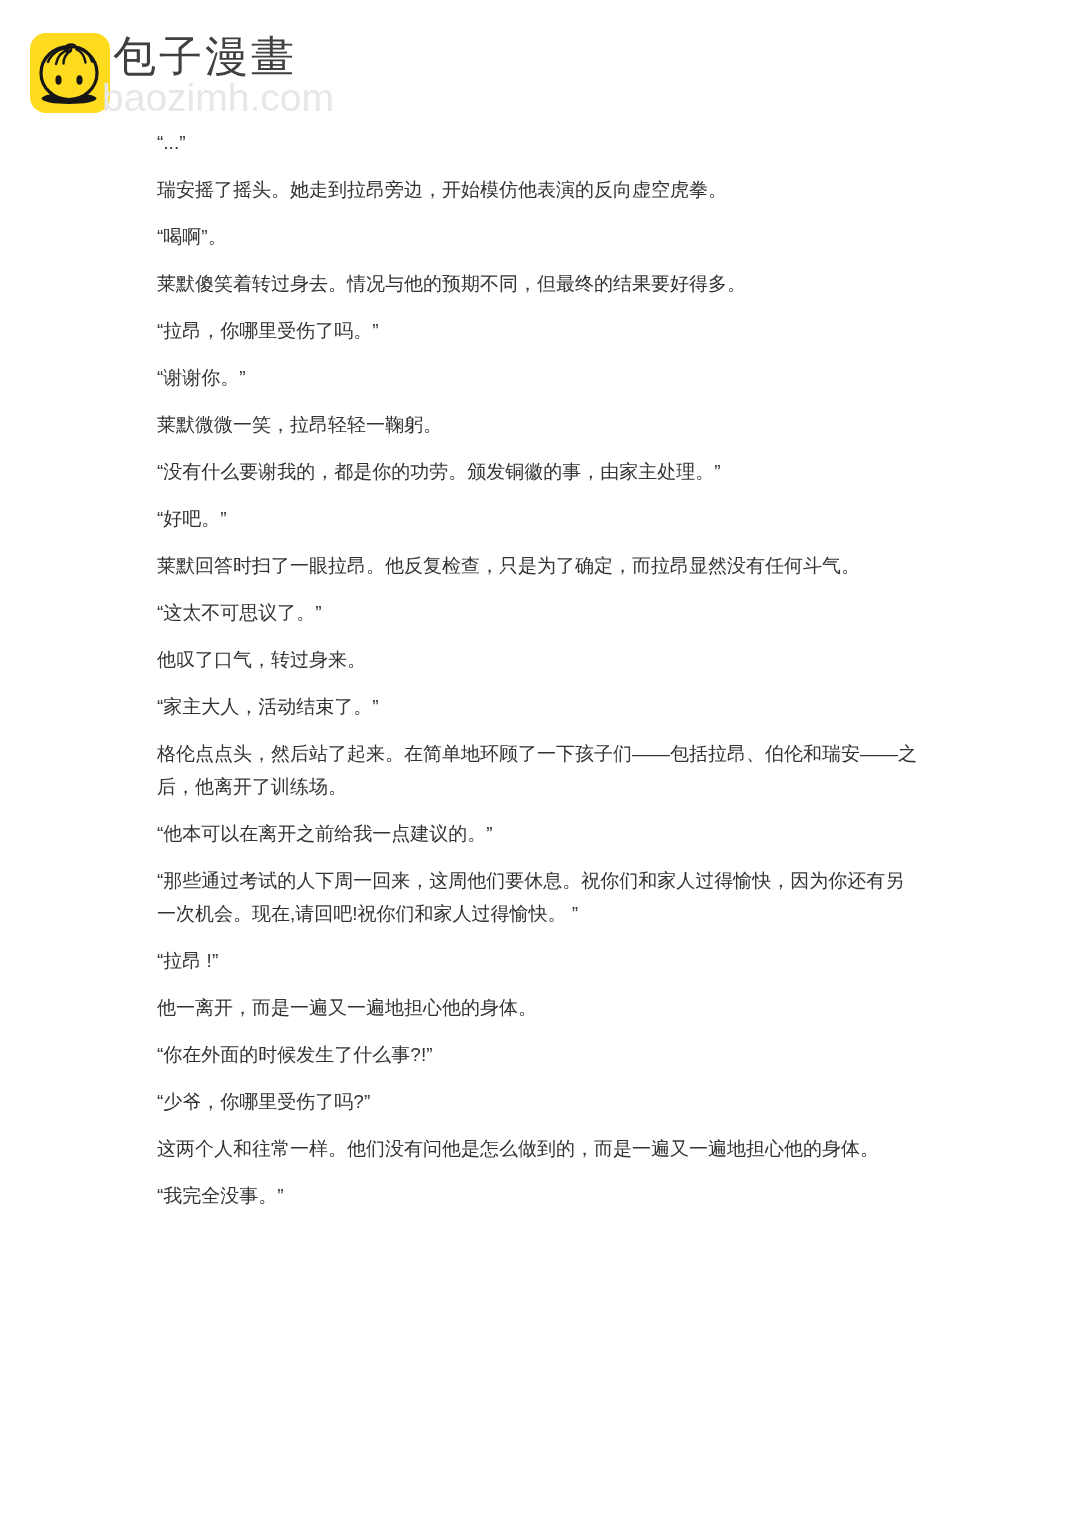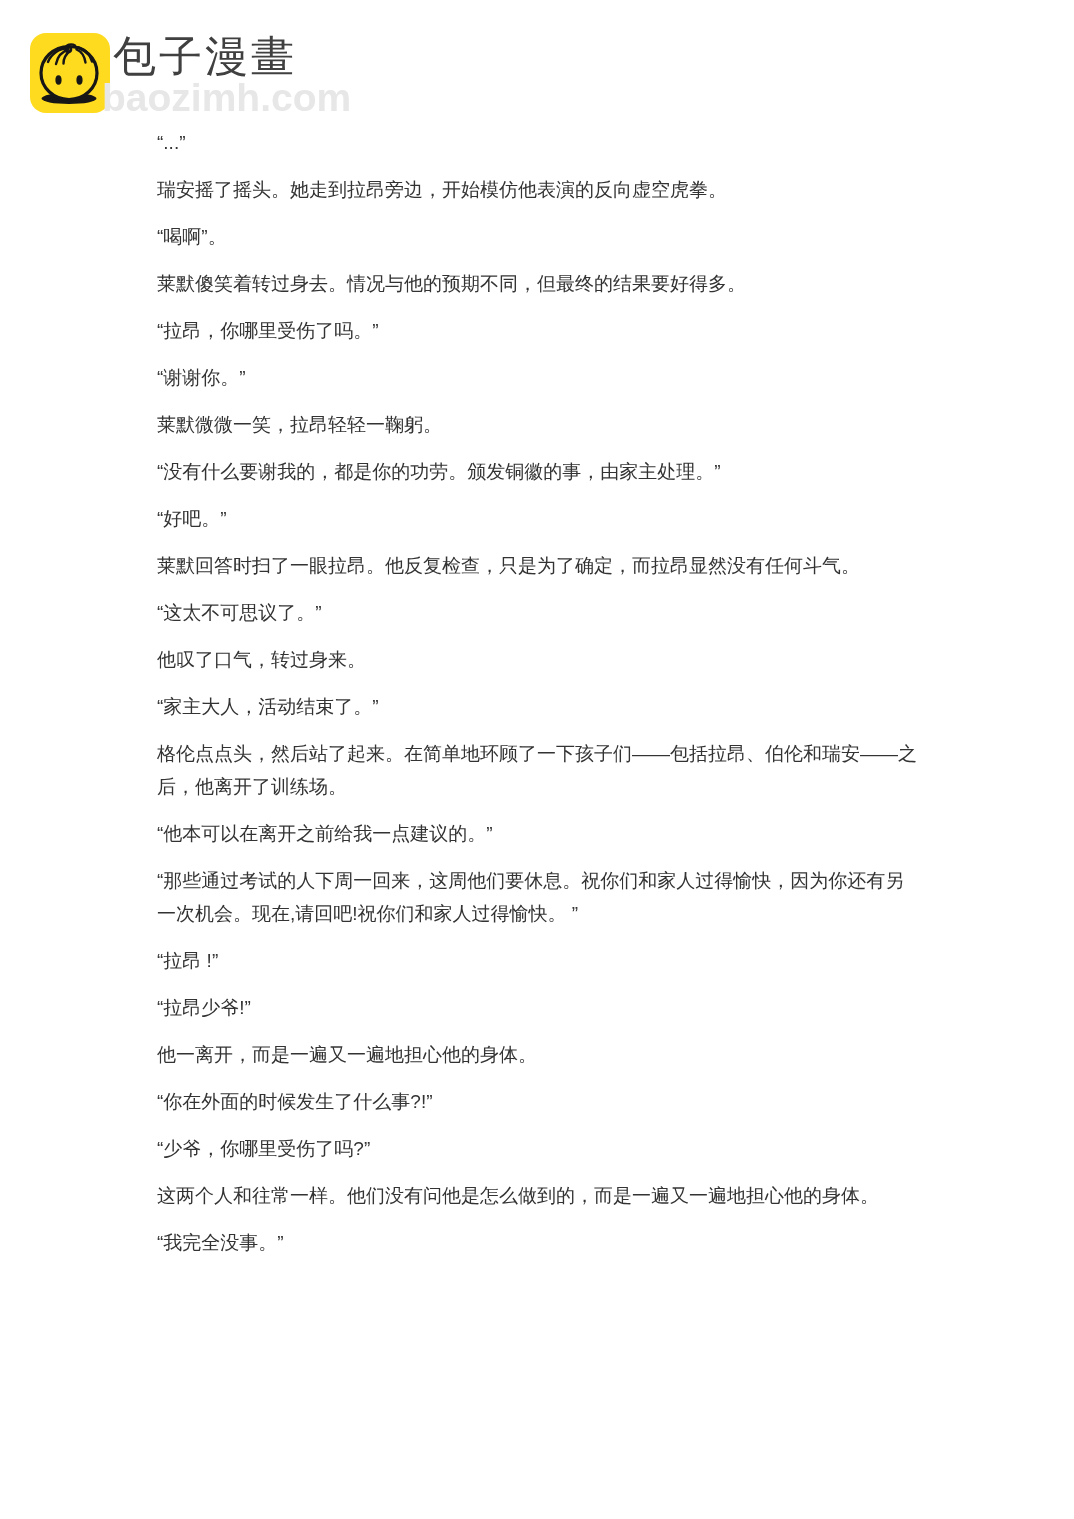--- a/index.html
+++ b/index.html
@@ -43,21 +43,21 @@
     font-weight: 400;
     white-space: nowrap;
   }
   .brand-domain {
     position: absolute;
     left: 102px;
     top: 76px;
     font-size: 39px;
     line-height: 44px;
     color: #e7e7e7;
-    font-weight: 700;
+    font-weight: 400;
     white-space: nowrap;
   }
   
   .chapter {
     position: absolute;
     left: 157px;
     top: 126px;
     width: 764px;
     font-size: 19px;
     line-height: 33px;
@@ -111,21 +111,20 @@
       <p>“没有什么要谢我的，都是你的功劳。颁发铜徽的事，由家主处理。”</p>
       <p>“好吧。”</p>
       <p>莱默回答时扫了一眼拉昂。他反复检查，只是为了确定，而拉昂显然没有任何斗气。</p>
       <p>“这太不可思议了。”</p>
       <p>他叹了口气，转过身来。</p>
       <p>“家主大人，活动结束了。”</p>
       <p>格伦点点头，然后站了起来。在简单地环顾了一下孩子们——包括拉昂、伯伦和瑞安——之后，他离开了训练场。</p>
       <p>“他本可以在离开之前给我一点建议的。”</p>
       <p>“那些通过考试的人下周一回来，这周他们要休息。祝你们和家人过得愉快，因为你还有另一次机会。现在,请回吧!祝你们和家人过得愉快。 ”</p>
       <p>“拉昂 !”</p>
-      <p>“拉昂少爷!”</p>
       <p>他一离开，而是一遍又一遍地担心他的身体。</p>
       <p>“你在外面的时候发生了什么事?!”</p>
       <p>“少爷，你哪里受伤了吗?”</p>
       <p>这两个人和往常一样。他们没有问他是怎么做到的，而是一遍又一遍地担心他的身体。</p>
       <p>“我完全没事。”</p>
     </main>
 
 </div>
 
 </body></html>

